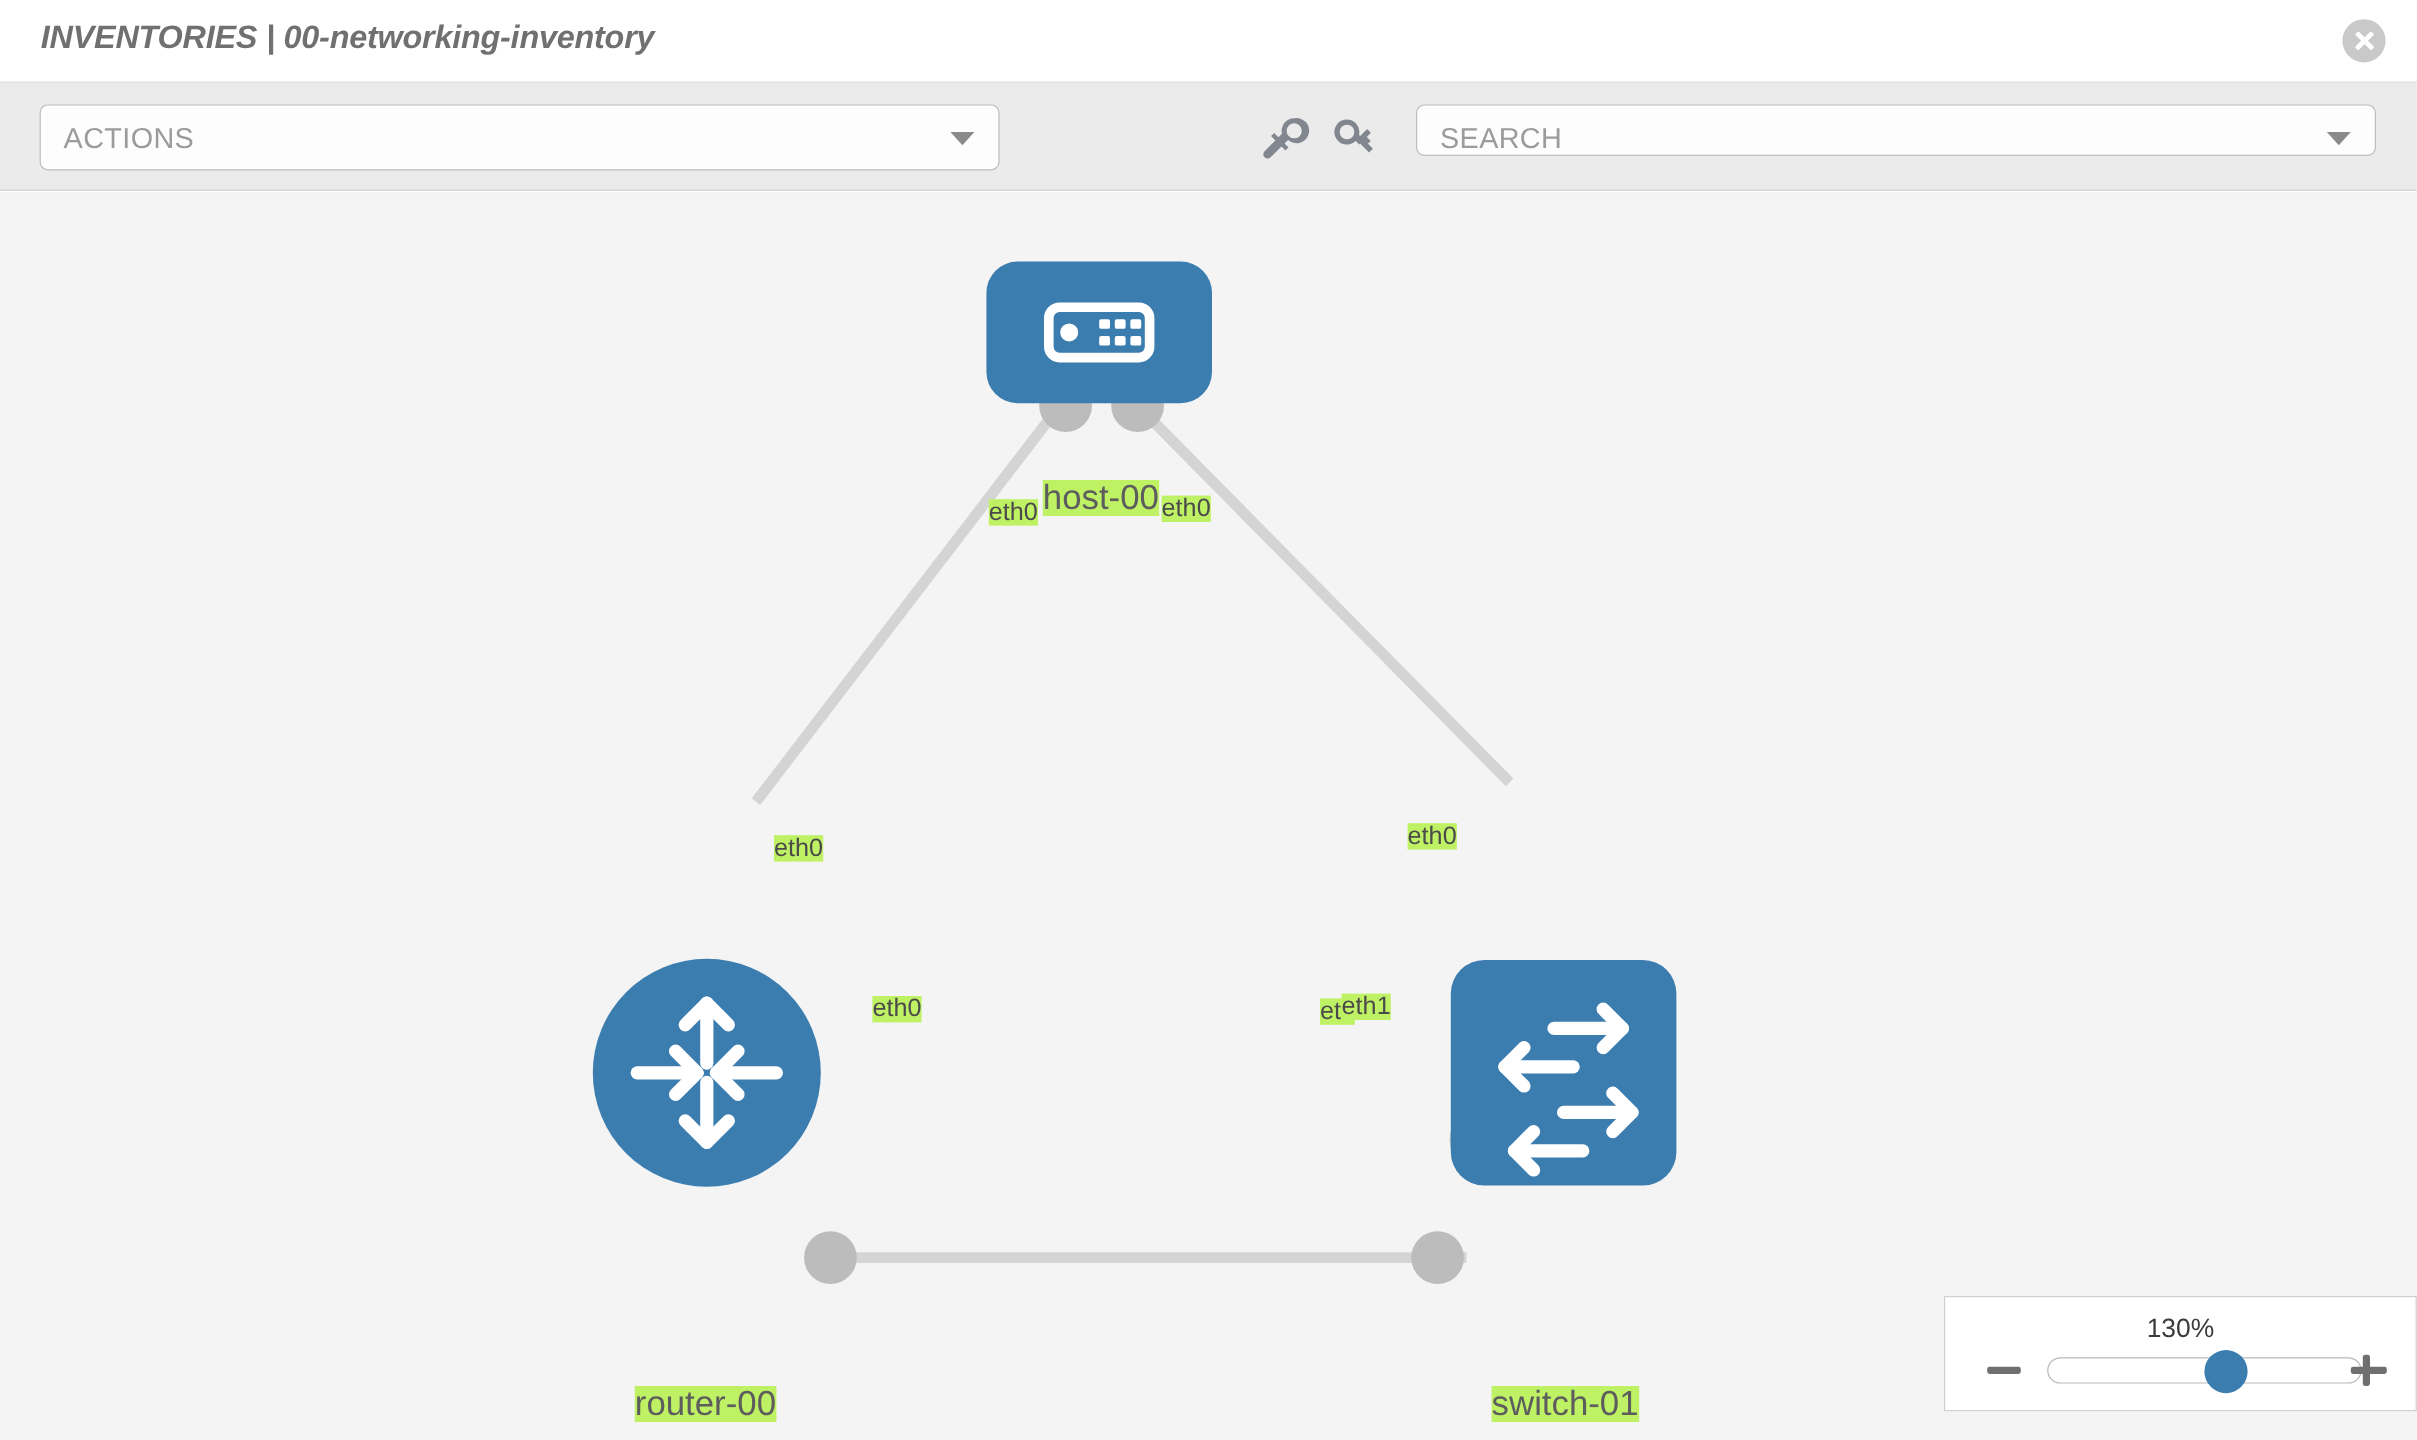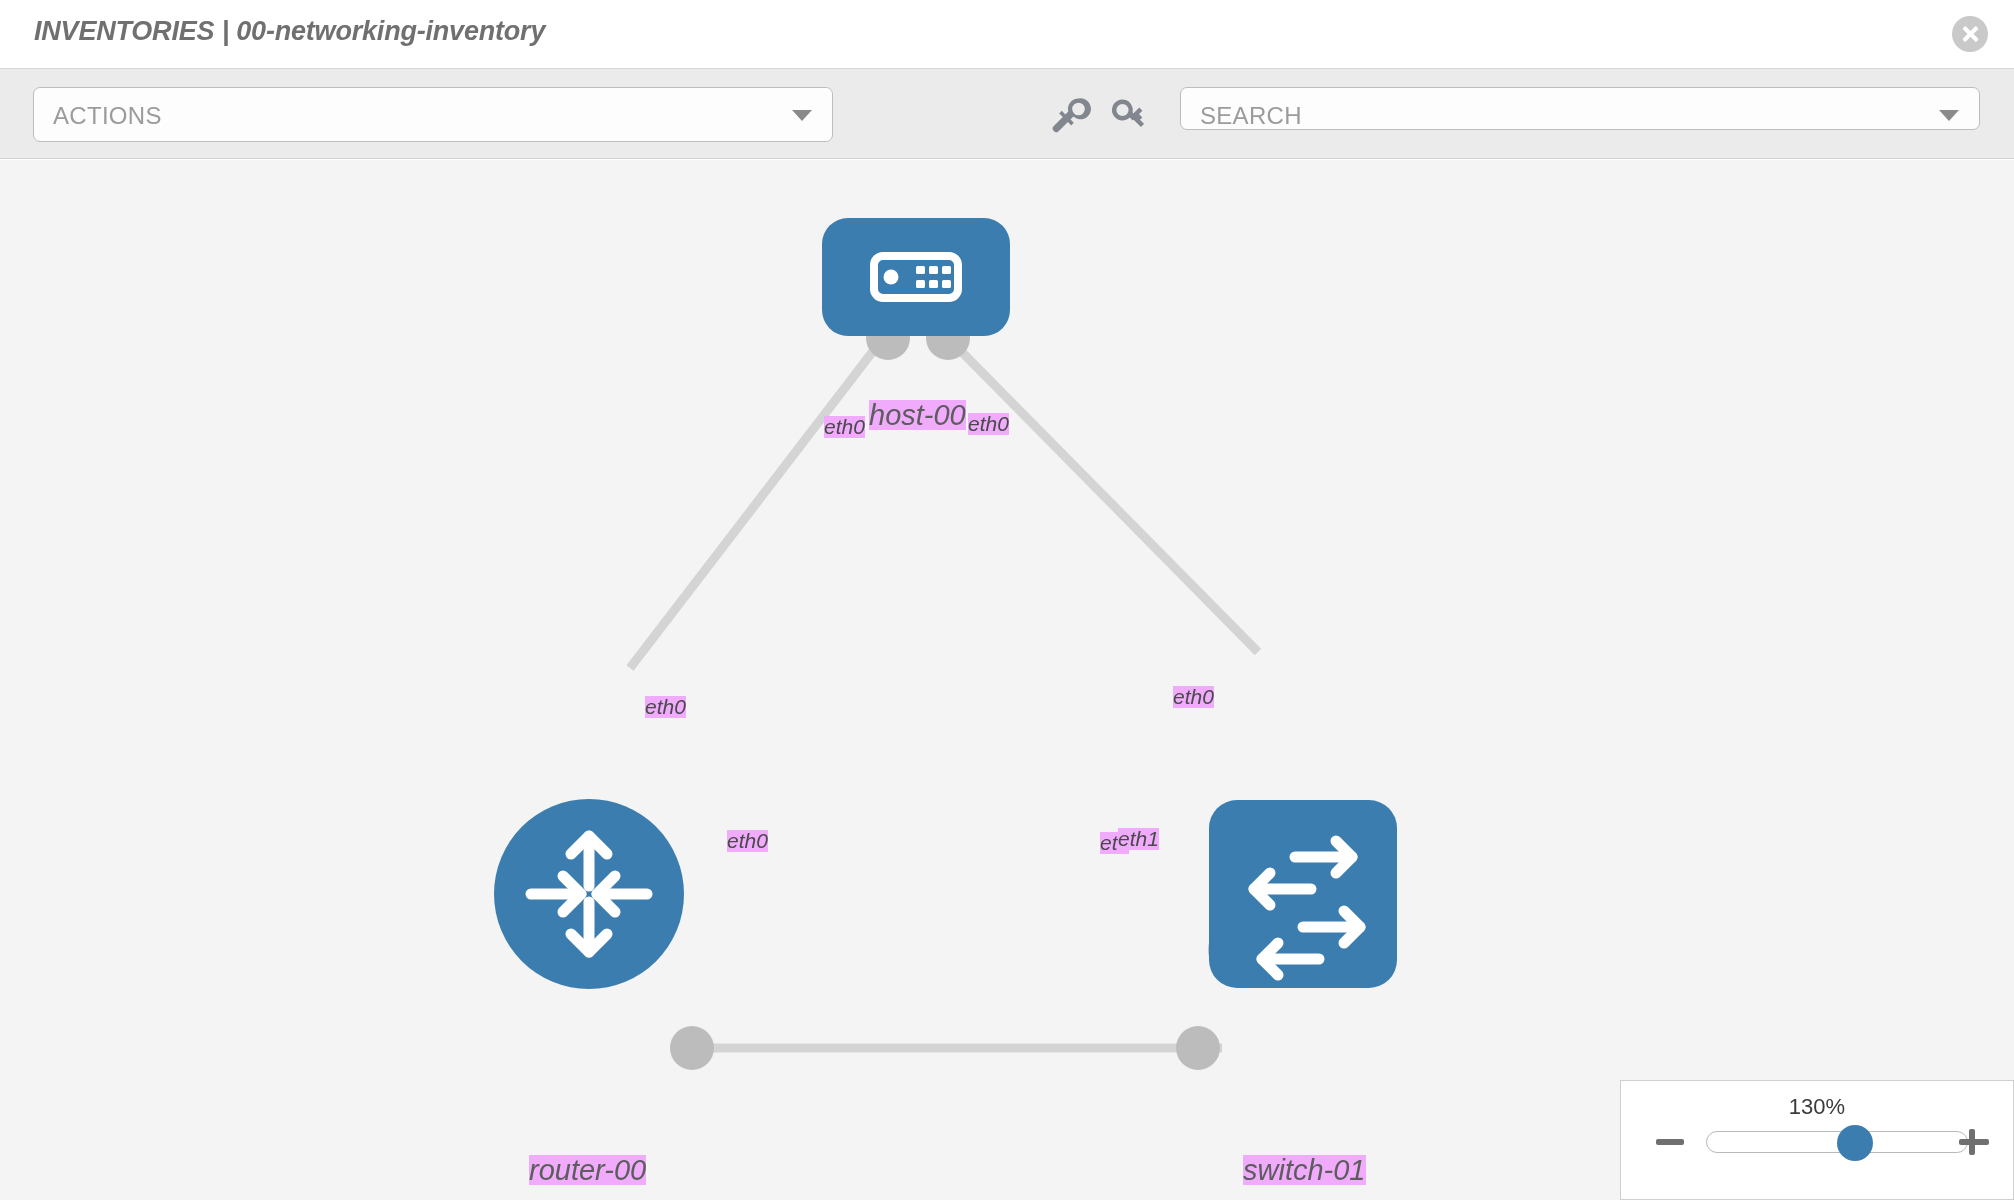--- a/index.html
+++ b/index.html
@@ -94,34 +94,33 @@
     position: absolute; left: 0; top: 160px;
     width: 2014px; height: 1040px;
     background: #f4f4f4;
     overflow: hidden;
   }
   .topology-svg { position: absolute; left: 0; top: 0; }
 
   
   .nlabel {
     position: absolute;
-    background: #f0abfc;
+    background: #bef264;
     color: #5d5d5d;
     white-space: nowrap;
     line-height: 1.05;
-    font-style: italic;
   }
   .nlabel.host-name  { font-size: 29px; }
   .nlabel.node-name  { font-size: 29px; }
   .nlabel.iface      { font-size: 21px; color: #4a4a4a; }
 
   
   .zoom-panel {
     position: absolute; left: 1620px; top: 1080px;
-    width: 394px; height: 120px;
+    width: 394px; height: 96px;
     background: #ffffff;
     border: 1px solid #cfcfcf;
   }
   .zoom-level {
     position: absolute; left: 0; right: 0; top: 13px;
     text-align: center;
     font-size: 22px; color: #3b3b3b;
   }
   .zoom-minus, .zoom-plus {
     position: absolute; top: 44px;

